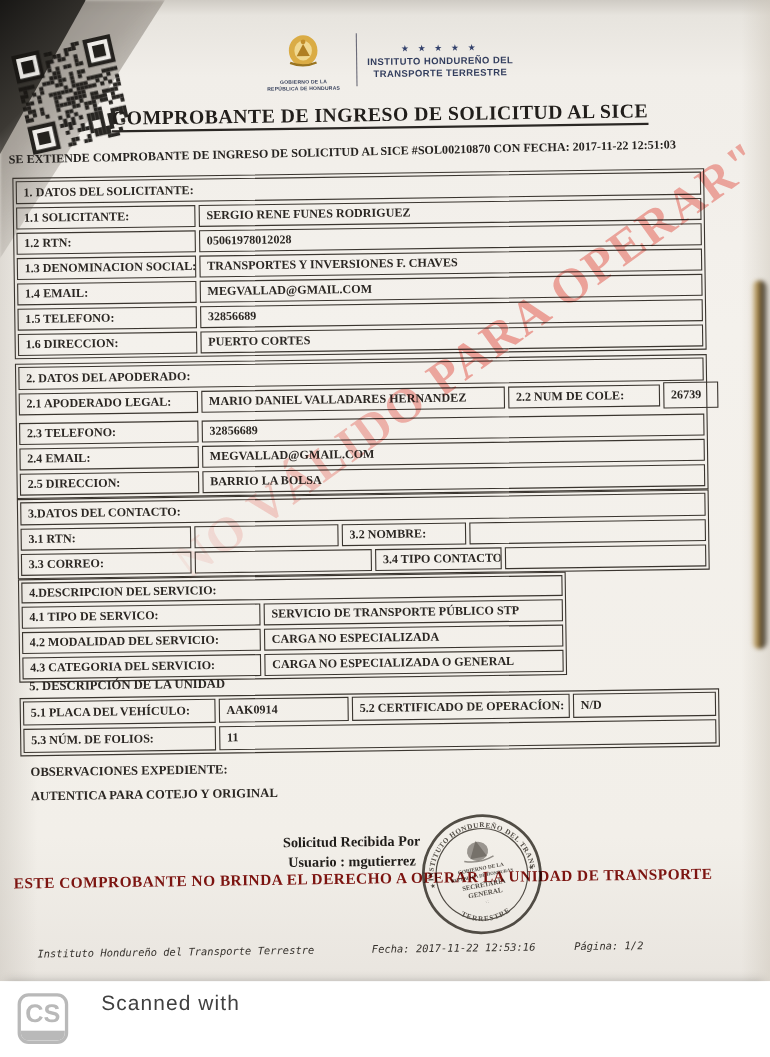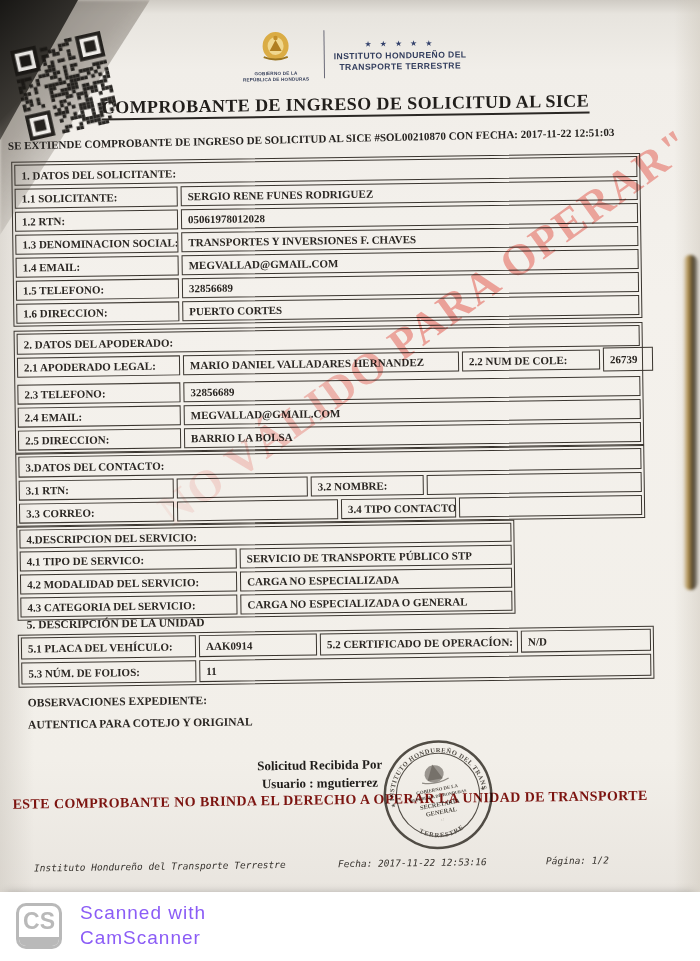--- a/index.html
+++ b/index.html
@@ -65,30 +65,30 @@
 
   .wm{position:absolute;left:148px;top:492px;transform:rotate(-35deg);transform-origin:0 0;
       font-size:44px;font-weight:700;letter-spacing:2px;white-space:nowrap;color:#e2574b;
       opacity:.62;z-index:4;mix-blend-mode:multiply;
       -webkit-mask-image:linear-gradient(90deg,rgba(0,0,0,.12) 0%,rgba(0,0,0,.5) 20%,rgba(0,0,0,.85) 50%,rgba(0,0,0,.8) 100%);
       mask-image:linear-gradient(90deg,rgba(0,0,0,.12) 0%,rgba(0,0,0,.5) 20%,rgba(0,0,0,.85) 50%,rgba(0,0,0,.8) 100%);}
 
   .footerline{position:absolute;top:858px;left:0;width:700px;height:16px;
       font-family:"DejaVu Sans Mono",monospace;font-style:italic;font-size:9.5px;color:#37332e;}
   .footerline span{position:absolute;top:0;}
-  .f1{left:28px;} .f2{left:332px;} .f3{left:540px;}
+  .f1{left:28px;} .f2{left:332px;} .f3{left:516px;}
 
   .cs-strip{position:absolute;left:0;top:892px;width:700px;height:69px;background:#fff;
       box-shadow:0 -5px 9px -6px rgba(0,0,0,.28);font-family:"Liberation Sans",sans-serif;}
   .cs-badge{position:absolute;left:16px;top:11px;width:46px;height:46px;border:3px solid #b9b9b9;
       border-radius:10px;box-sizing:border-box;background:#fff;overflow:hidden;}
   .cs-badge .cs-letters{position:absolute;top:2px;left:0;width:100%;text-align:center;
       font-size:23px;font-weight:700;color:#b9b9b9;letter-spacing:0;}
   .cs-badge .cs-bar{position:absolute;bottom:0;left:0;width:100%;height:9px;background:#b9b9b9;}
-  .cs-text{position:absolute;left:80px;top:9px;font-size:19px;color:#8b5cf6;line-height:1.3;letter-spacing:1px;}
+  .cs-text{position:absolute;left:92px;top:9px;font-size:19px;color:#404040;line-height:1.3;letter-spacing:1px;}
 </style>
 </head>
 <body>
 
 <div class="photo">
   <div class="paper"></div>
   <div class="corner-fold-light"></div>
   <div class="corner-fold-dark"></div>
   <div class="edge-right"></div>
 
@@ -489,16 +489,15 @@
     </div>
   </div>
 
   <div class="cs-strip">
     <div class="cs-badge">
       <div class="cs-letters">CS</div>
       <div class="cs-bar"></div>
     </div>
     <div class="cs-text">
       <div>Scanned with</div>
-      <div>CamScanner</div>
     </div>
   </div>
 </div>
 
 </body></html>

